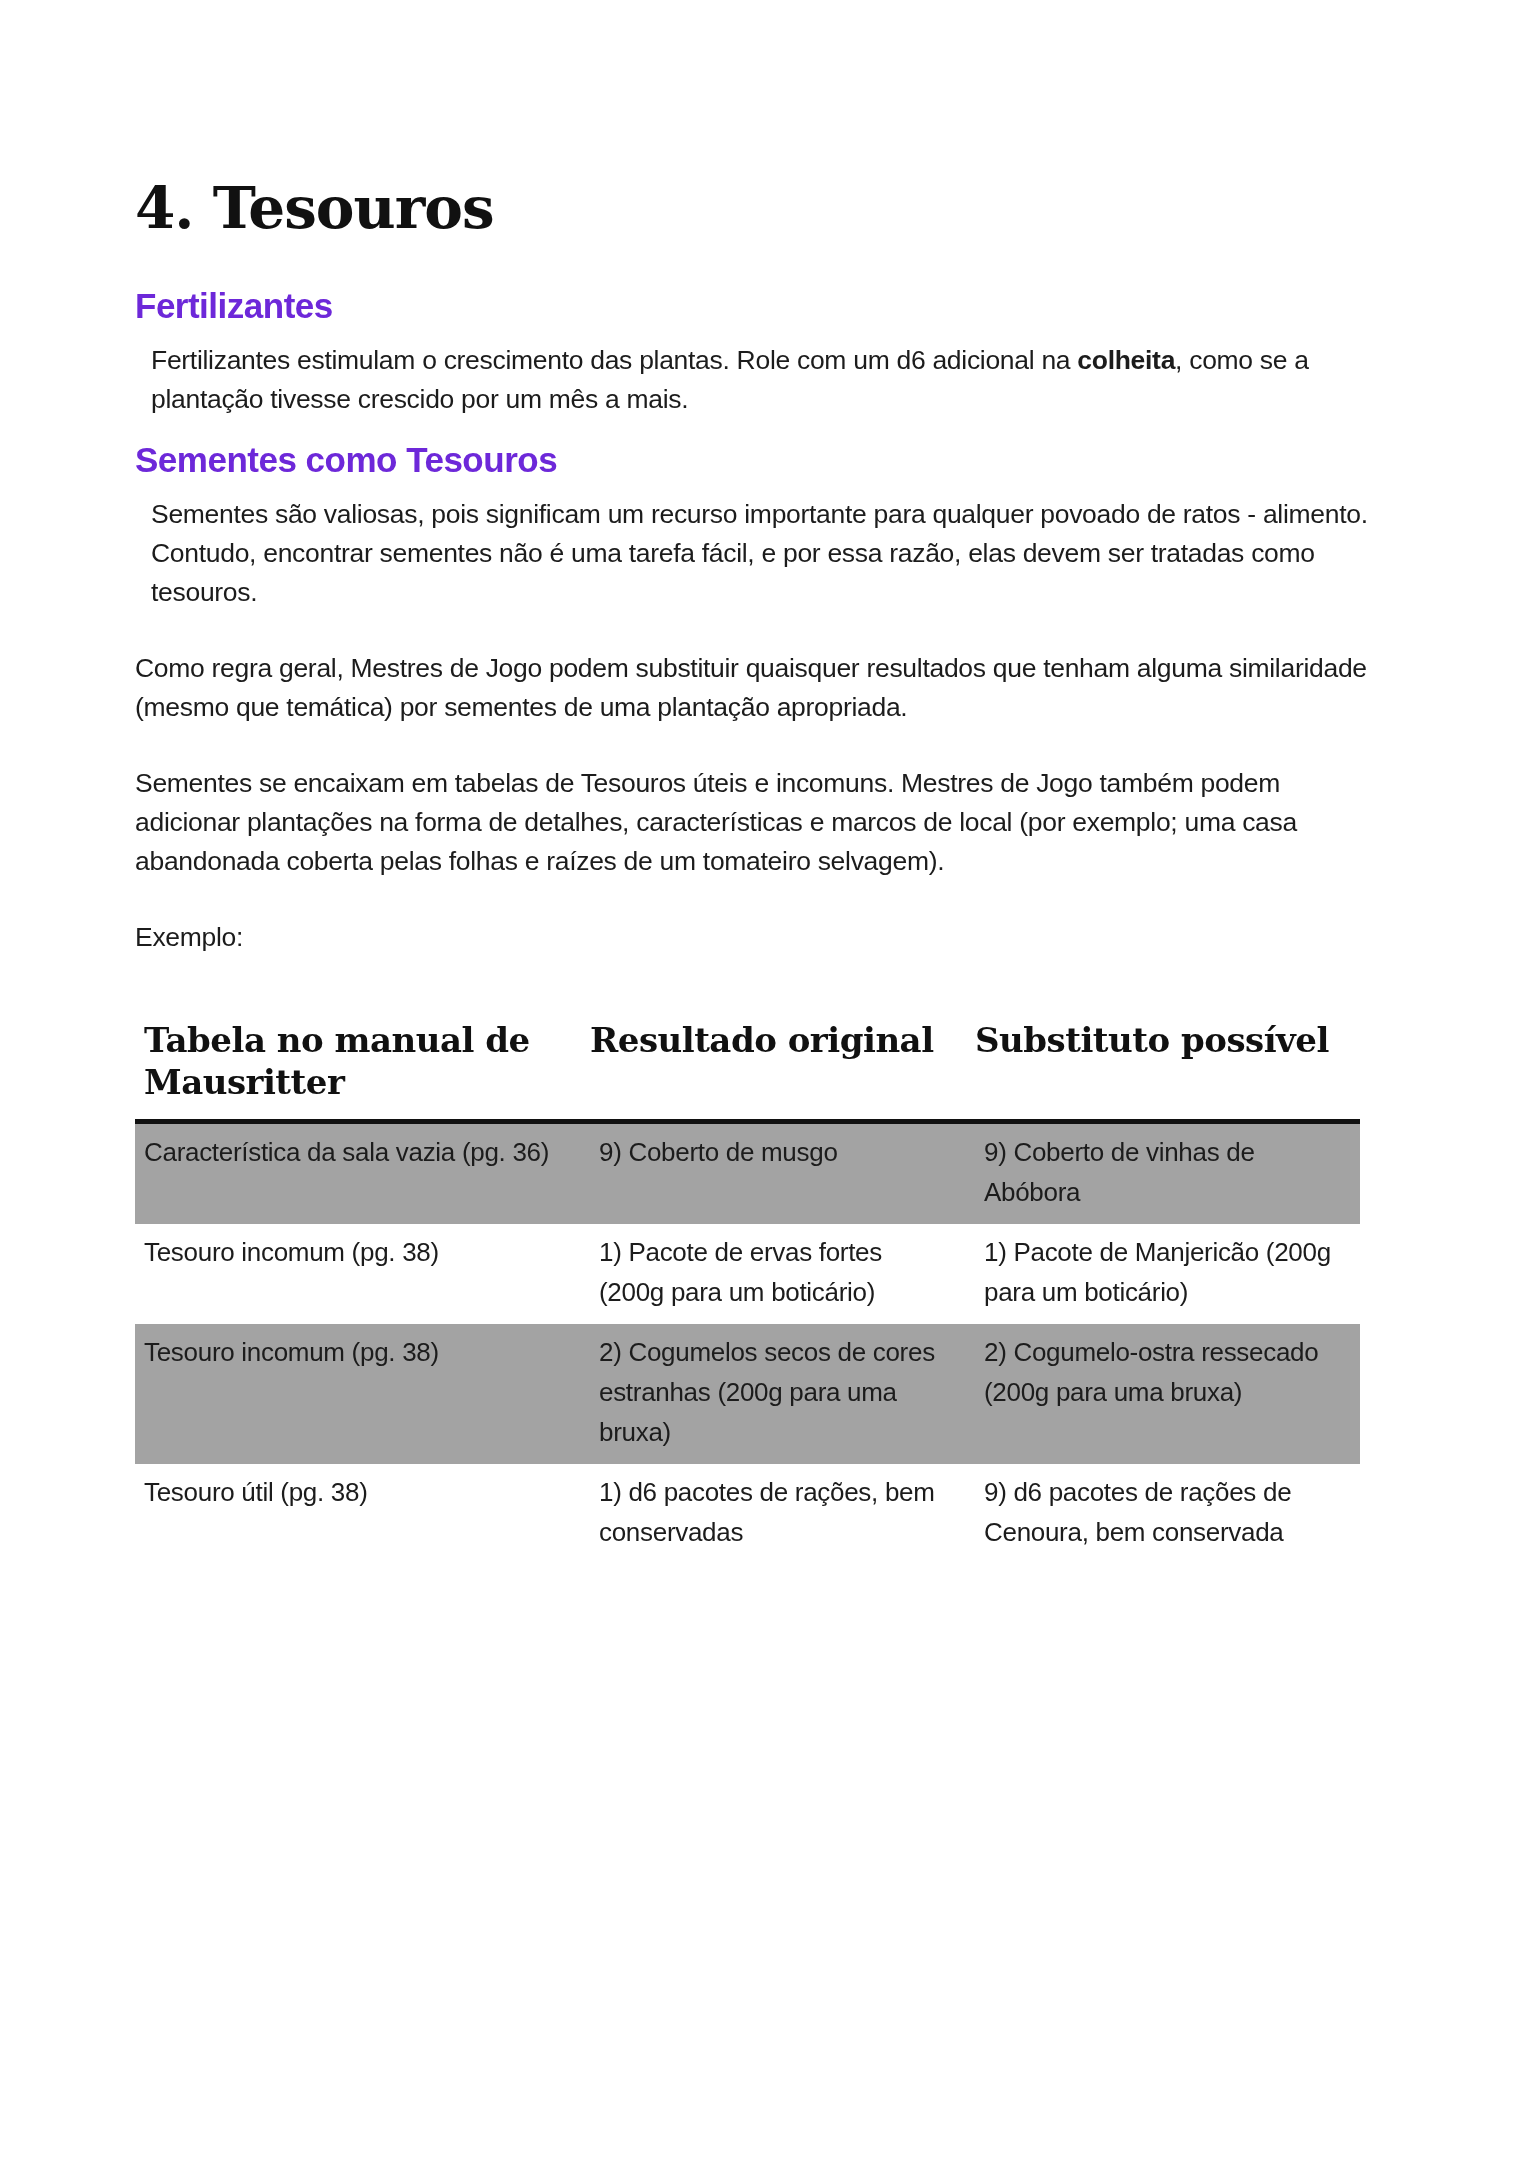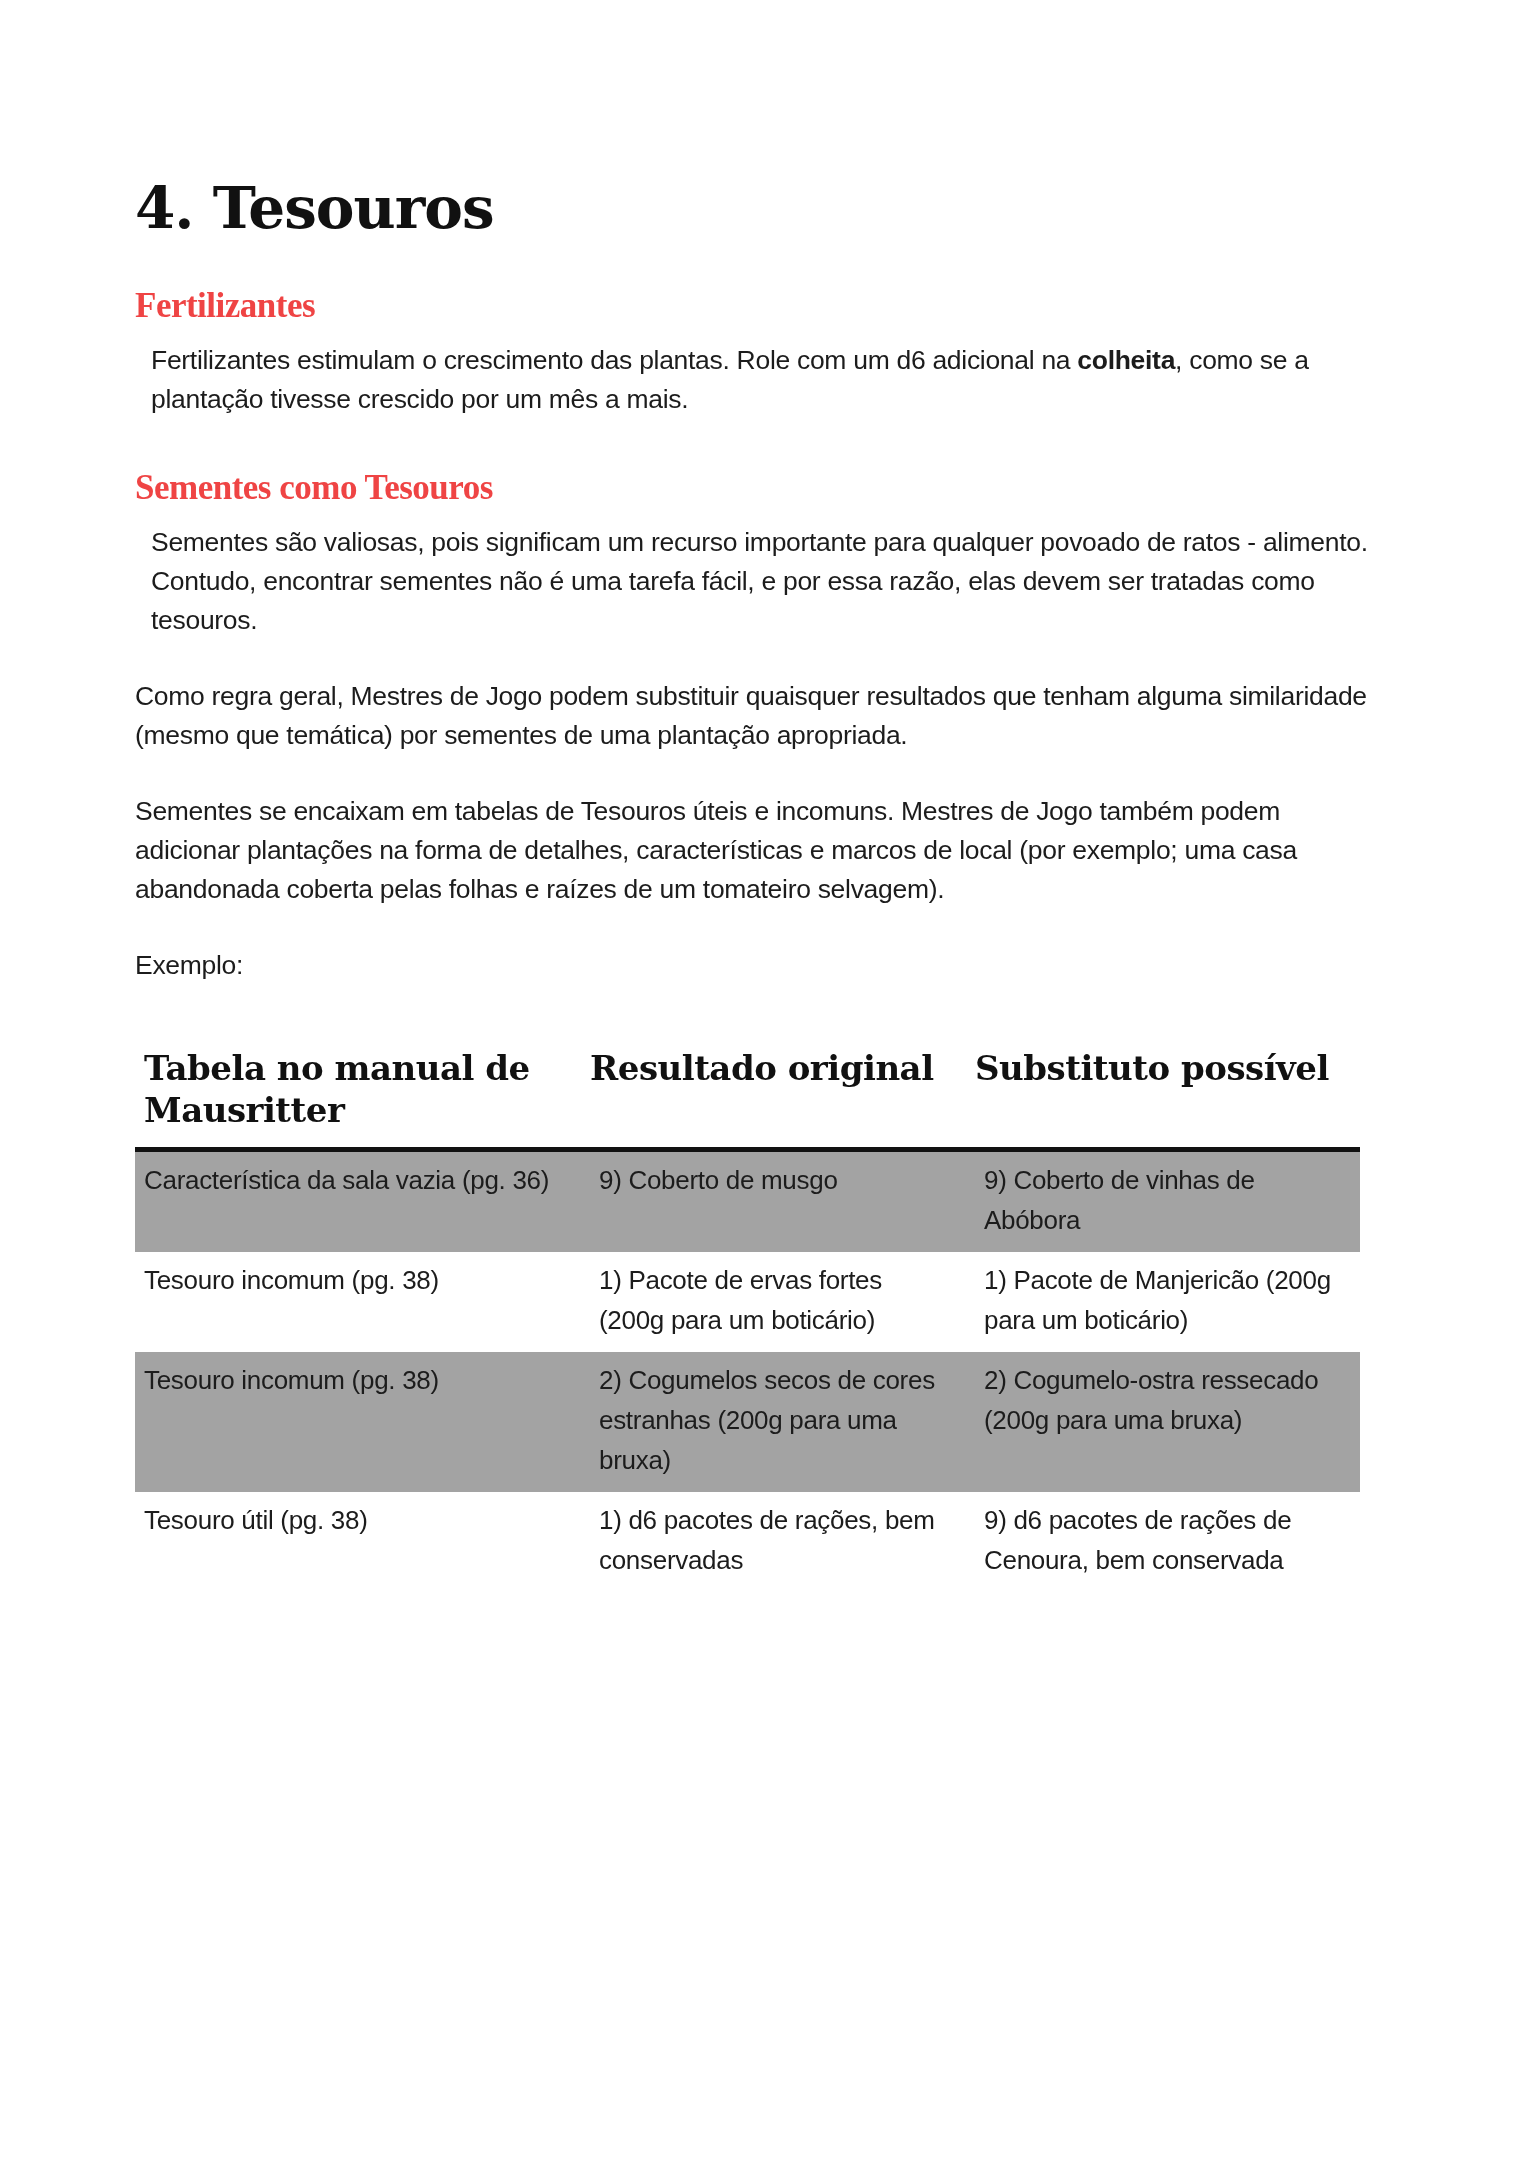--- a/index.html
+++ b/index.html
@@ -21,30 +21,30 @@
   .doc-title {
     margin: 175px 0 0 0;
     font-family: "DejaVu Serif", serif;
     font-weight: bold;
     font-size: 58px;
     line-height: 66px;
     letter-spacing: -1px;
     color: #111111;
   }
   .section-heading {
-    font-family: Liberation Serif, serif;
+    font-family: Liberation Sans, sans-serif;
     font-weight: bold;
     font-size: 35px;
     line-height: 42px;
     letter-spacing: -0.5px;
-    color: #ef4444;
+    color: #6d28d9;
     margin: 0;
   }
   .heading-fert { margin-top: 44px; }
-  .heading-sem  { margin-top: 48px; }
+  .heading-sem  { margin-top: 20px; }
   .body-p {
     margin: 0;
     font-size: 26.5px;
     line-height: 39px;
     letter-spacing: -0.3px;
     color: #1c1c1c;
   }
   .mt-after-heading { margin-top: 14px; margin-left: 16px; }
   .mt-para { margin-top: 37px; }
   .bold { font-weight: bold; }

